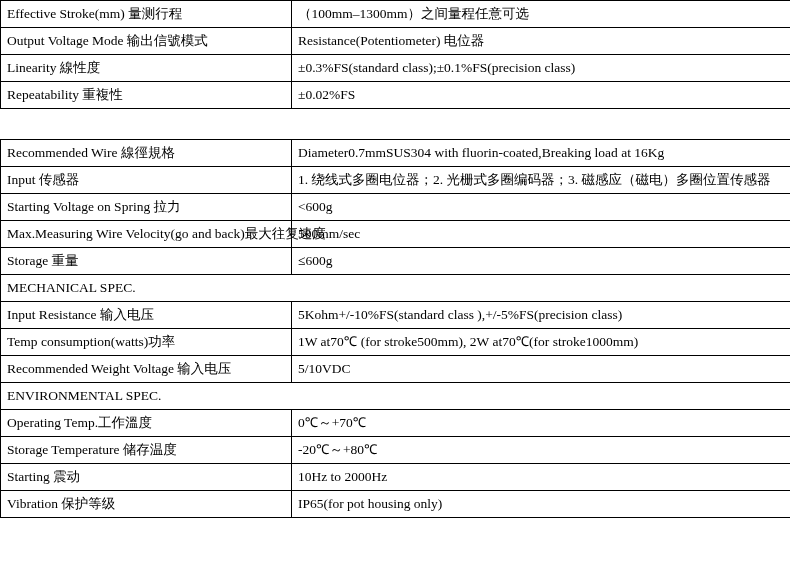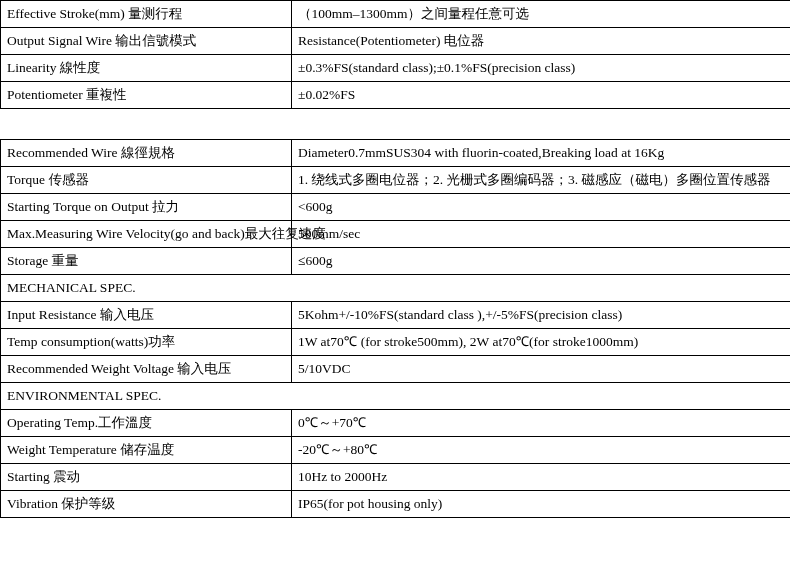--- a/index.html
+++ b/index.html
@@ -65,51 +65,51 @@
 
 <div class="sheet">
 
   <table class="spec tbl-top">
     <tbody>
       <tr class="r">
         <td class="label">Effective Stroke(mm) 量测行程</td>
         <td class="value pad-left-lg">（100mm–1300mm）之间量程任意可选</td>
       </tr>
       <tr class="r">
-        <td class="label">Output Signal Wire 输出信號模式</td>
+        <td class="label">Output Voltage Mode 输出信號模式</td>
         <td class="value pad-left-md">Resistance(Potentiometer) 电位器</td>
       </tr>
       <tr class="r">
         <td class="label">Linearity 線性度</td>
         <td class="value pad-left-md">±0.3%FS(standard class);±0.1%FS(precision class)</td>
       </tr>
       <tr class="r">
-        <td class="label">Potentiometer 重複性</td>
+        <td class="label">Repeatability 重複性</td>
         <td class="value pad-left-md">±0.02%FS</td>
       </tr>
     </tbody>
   </table>
 
   <div style="height:30px"></div>
 
   <table class="spec">
     <tbody>
 
       <tr class="r">
         <td class="label">Recommended Wire 線徑規格</td>
         <td class="value pad-left-md">Diameter0.7mmSUS304 with fluorin-coated,Breaking load at 16Kg</td>
       </tr>
 
       <tr class="r">
-        <td class="label">Torque  传感器</td>
+        <td class="label">Input  传感器</td>
         <td class="value">1. 绕线式多圈电位器；2. 光栅式多圈编码器；3. 磁感应（磁电）多圈位置传感器</td>
       </tr>
 
       <tr class="r">
-        <td class="label">Starting Torque on Output 拉力</td>
+        <td class="label">Starting Voltage on Spring 拉力</td>
         <td class="value pad-left-md">&lt;600g</td>
       </tr>
 
       <tr class="r">
         <td class="label" style="width:390px">Max.Measuring Wire Velocity(go and back)最大往复速度</td>
         <td class="value" style="width:382px">500mm/sec</td>
       </tr>
 
       <tr class="r">
         <td class="label">Storage 重量</td>
@@ -138,21 +138,21 @@
       <tr class="r">
         <td class="full section-title" colspan="2"> ENVIRONMENTAL    SPEC.</td>
       </tr>
 
       <tr class="r">
         <td class="label">Operating Temp.工作溫度</td>
         <td class="value pad-left-md">0℃～+70℃</td>
       </tr>
 
       <tr class="r">
-        <td class="label">Weight Temperature  储存温度</td>
+        <td class="label">Storage Temperature  储存温度</td>
         <td class="value pad-left-md">-20℃～+80℃</td>
       </tr>
 
       <tr class="r">
         <td class="label">Starting 震动</td>
         <td class="value pad-left-md">10Hz to 2000Hz</td>
       </tr>
 
       <tr class="r">
         <td class="label">Vibration 保护等级</td>

